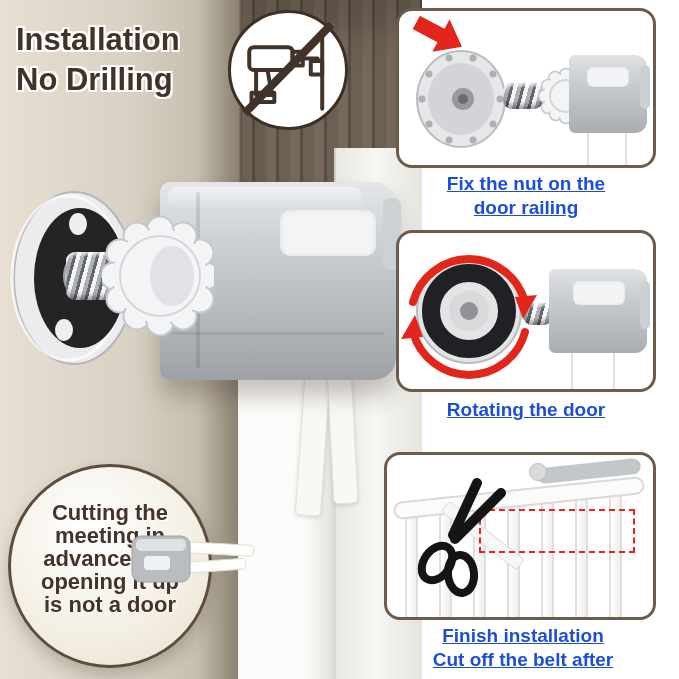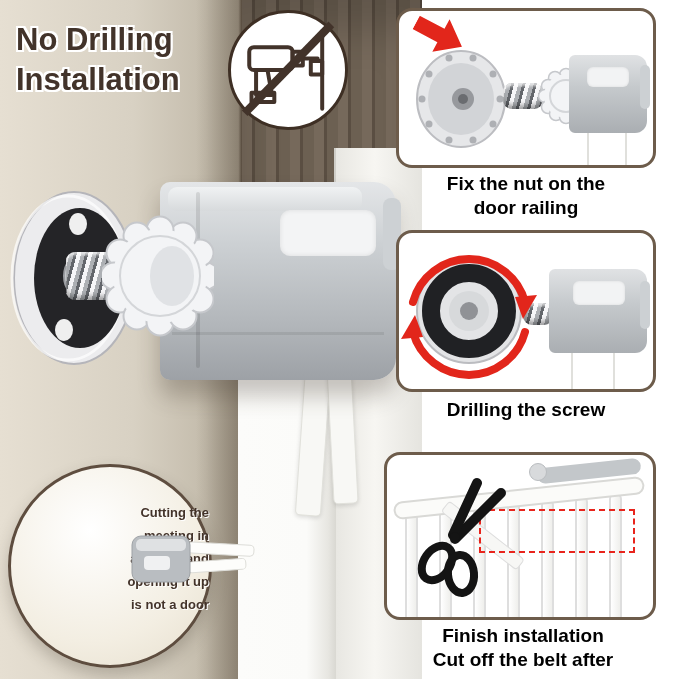--- a/index.html
+++ b/index.html
@@ -49,43 +49,43 @@
            font-size:31px; line-height:40px;
            text-shadow:-2px -2px 0 #fff,2px -2px 0 #fff,-2px 2px 0 #fff,2px 2px 0 #fff,0 2px 0 #fff,0 -2px 0 #fff; }
   .badge { position:absolute; left:228px; top:10px; width:120px; height:120px; border-radius:50%;
            background:#ffffff; border:3px solid #3e2f24; }
 
   
   .panel { position:absolute; background:#ffffff; border:3px solid #6d5c4b; border-radius:16px; overflow:hidden; }
   .p1 { left:396px; top:8px;   width:260px; height:160px; }
   .p2 { left:396px; top:230px; width:260px; height:162px; }
   .p3 { left:384px; top:452px; width:272px; height:168px; }
-  .caption { position:absolute; color:#000000; font-weight:bold; font-size:19px; line-height:24px; text-align:center;
-             text-shadow:-2px -2px 0 #fff,2px -2px 0 #fff,-2px 2px 0 #fff,2px 2px 0 #fff,0 2px 0 #fff,0 -2px 0 #fff,2px 0 0 #fff,-2px 0 0 #fff; }
+  .caption { position:absolute; color:#1d4ed8; font-weight:bold; font-size:19px; line-height:24px; text-align:center;
+             text-shadow:-2px -2px 0 #fff,2px -2px 0 #fff,-2px 2px 0 #fff,2px 2px 0 #fff,0 2px 0 #fff,0 -2px 0 #fff,2px 0 0 #fff,-2px 0 0 #fff;text-decoration:underline; }
   .c1 { left:396px; top:172px; width:260px; }
   .c2 { left:396px; top:398px; width:260px; }
   .c3 { left:378px; top:624px; width:290px; }
 
   
   .mini-bracket { position:absolute; background:linear-gradient(180deg,#e0e2e4 0%, #c6cacd 40%, #aaaeb2 100%);
                   border-radius:6px 12px 12px 6px; }
   .mini-plate   { position:absolute; background:#f2f3f4; border-radius:6px; box-shadow:inset 0 0 3px rgba(0,0,0,.10); }
   .mini-cap     { position:absolute; background:#ccd0d3; border-radius:5px; }
   .mini-post    { position:absolute; background:#fff; border:2px solid #e0e0dc; border-bottom:none; }
   .dashed-box   { position:absolute; border:2px dashed #e8241c; }
   .gate-bar     { position:absolute; width:13px; background:linear-gradient(90deg,#fff,#efefec); border:2px solid #dedede; border-radius:6px 6px 0 0; border-bottom:none; }
   .rail         { position:absolute; background:#fbfbf9; border:2px solid #d9d9d6; border-radius:9px; }
   .belt         { position:absolute; background:#f7f7f5; border:1px solid #ddd; border-radius:4px; transform-origin:left center; }
 
   
   .note { position:absolute; left:8px; top:464px; width:204px; height:204px; border-radius:50%;
           border:3px solid #5e4d3f;
           background:radial-gradient(circle at 40% 32%, #ffffff 0%, #f3eee2 62%, #e6decd 100%);
           box-shadow:0 8px 16px rgba(60,50,40,.25); }
-  .note-text { padding-top:34px; text-align:right; color:#43332a; font-weight:bold; font-size:13px; line-height:23px;
+  .note-text { padding-top:34px; text-align:center; color:#43332a; font-weight:bold; font-size:22px; line-height:23px;
                text-shadow:1px 1px 0 #fff; }
   .note-thumb { position:absolute; left:130px; top:528px; }
 </style>
 </head>
 <body>
 
 <div class="canvas">
 
   <div class="bg-left"></div>
   <div class="bg-corner"></div>
@@ -130,22 +130,22 @@
       <circle cx="58" cy="114" r="13.5"></circle>
         <circle cx="81" cy="108" r="13.5"></circle>
         <circle cx="98" cy="91" r="13.5"></circle>
     </g>
     <circle cx="58" cy="68" r="47" fill="#f3f4f6"></circle>
     <circle cx="58" cy="68" r="40" fill="none" stroke="#d4d6d9" stroke-width="2"></circle>
     <ellipse cx="70" cy="68" rx="22" ry="30" fill="#e0e2e5"></ellipse>
   </svg>
 
   <div class="title">
+    <div>Installation</div>
     <div>No Drilling</div>
-    <div>Installation</div>
   </div>
 
   <div class="badge">
     <svg width="114" height="114" viewBox="0 0 100 100">
       <g fill="none" stroke="#42332a" stroke-width="3.5" stroke-linejoin="round" stroke-linecap="round">
         <line x1="80" y1="16" x2="80" y2="84"></line>
         <rect x="70" y="42" width="10" height="12"></rect>
         <rect x="16" y="30" width="38" height="20" rx="4"></rect>
         <rect x="54" y="34" width="9" height="12"></rect>
         <line x1="63" y1="40" x2="76" y2="40"></line>
@@ -222,21 +222,21 @@
       <div class="mini-cap" style="right:-3px;top:12px;width:10px;height:48px;"></div>
     </div>
     <svg style="position:absolute;left:0;top:6px;" width="150" height="146" viewBox="0 0 150 146">
       <path d="M 14 63 A 58 58 0 0 1 126 63" fill="none" stroke="#e2261b" stroke-width="8" stroke-linecap="round"></path>
       <polygon points="116,58 138,56 124,80" fill="#e2261b"></polygon>
       <path d="M 126 93 A 58 58 0 0 1 14 93" fill="none" stroke="#e2261b" stroke-width="8" stroke-linecap="round"></path>
       <polygon points="24,98 2,100 16,76" fill="#e2261b"></polygon>
     </svg>
   </div>
   <div class="caption c2">
-    <div>Drilling the screw</div>
+    <div>Rotating the door</div>
   </div>
 
   <div class="panel p3">
     <div class="gate-bar" style="left:18px; top:56px; height:106px;"></div>
     <div class="gate-bar" style="left:52px; top:53px; height:109px;"></div>
     <div class="gate-bar" style="left:86px; top:50px; height:112px;"></div>
     <div class="gate-bar" style="left:120px;top:47px; height:115px;"></div>
     <div class="gate-bar" style="left:154px;top:44px; height:118px;"></div>
     <div class="gate-bar" style="left:188px;top:41px; height:121px;"></div>
     <div class="gate-bar" style="left:222px;top:38px; height:124px;"></div>

